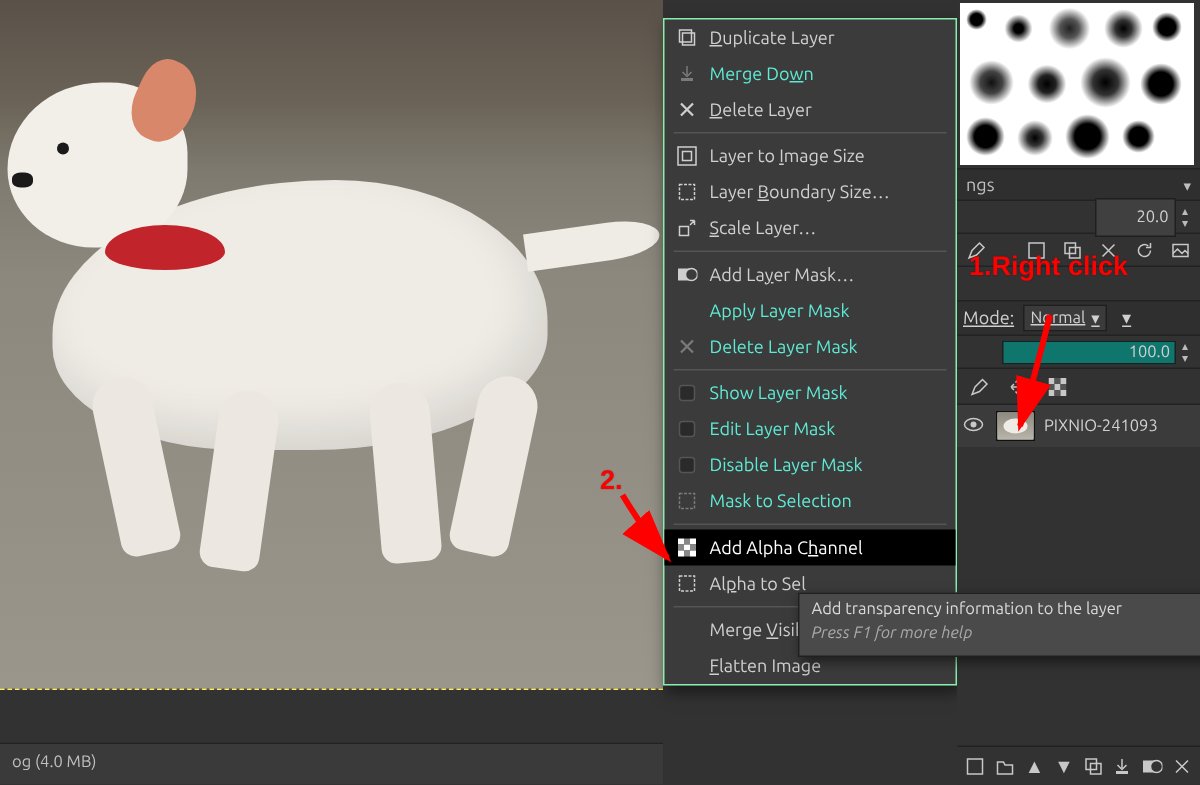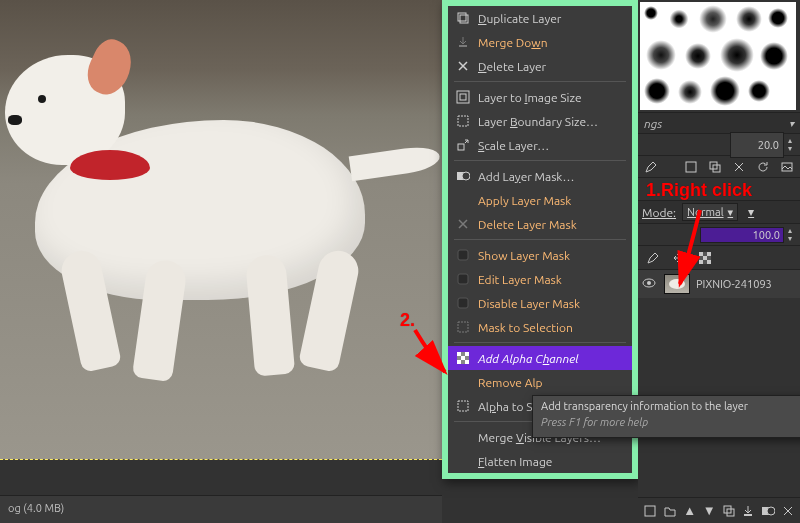--- a/index.html
+++ b/index.html
@@ -89,35 +89,35 @@
   background: #3a3a3a;
   color: #bfbfbf;
   font-size: 11px;
   padding: 6px 8px;
   border-top: 1px solid #222;
 }
 
 .context-menu {
   position: absolute;
   left: 442px;
-  top: 0;
+  top: 12px;
   width: 196px;
   background: #3b3b3b;
-  border: 6px solid #86efac;
+  border: 1px solid #86efac;
   box-shadow: 2px 4px 10px rgba(0,0,0,.5);
 }
 .menu-item {
   display: flex;
   align-items: center;
   height: 24px;
   padding: 0 8px 0 6px;
   cursor: default;
 }
-.menu-item.disabled { color: #fdba74; justify-content: space-between; }
-.menu-item.highlight { background: #6d28d9; color: #fff; font-style: italic; }
+.menu-item.disabled { color: #5eead4; justify-content: space-between; }
+.menu-item.highlight { background: #000000; color: #fff; }
 .menu-icon {
   width: 18px;
   display: inline-flex;
   justify-content: center;
   margin-right: 6px;
   flex-shrink: 0;
 }
 .menu-label { flex: 1; white-space: nowrap; }
 .mnemonic { text-decoration: underline; }
 .menu-sep {
@@ -148,21 +148,20 @@
   background: radial-gradient(circle,#000 0%,#000 40%,transparent 70%);
 }
 .panel-bar3{
   height:22px;
   background:#2f2f2f;
   border-top:1px solid #222;
   border-bottom:1px solid #222;
   display:flex;align-items:center;
   padding:0 6px;
   color:#bfbfbf;
-  font-style:italic;
 }
 .panel-bar3 .triangle{margin-left:auto; font-size:10px;}
 .spin-row {
   height: 22px;
   display: flex;
   justify-content: flex-end;
   align-items: center;
   padding: 0 4px;
   border-bottom: 1px solid #222;
 }
@@ -209,21 +208,21 @@
   background:#3b3b3b;border:1px solid #1f1f1f;
   height:18px;padding:0 4px;font-size:11px;
   display:flex;align-items:center;gap:4px;
 }
 .opacity-row{
   height:22px;
   display:flex;align-items:center;justify-content:flex-end;
   padding:0 4px;border-bottom:1px solid #222;
 }
 .opacity-bar{
-  width:84px;height:16px;background:#4c1d95;
+  width:116px;height:16px;background:#0f766e;
   border:1px solid #1f1f1f;
   display:flex;align-items:center;justify-content:flex-end;
   padding:0 3px;font-size:11px;
 }
 .lock-row{
   height:24px;
   display:flex;align-items:center;gap:8px;
   padding:0 6px;border-bottom:1px solid #222;
 }
 .layer-row{
@@ -433,24 +432,20 @@
           <rect x="5" y="5" width="4" height="4" fill="#fff"></rect>
           <rect x="9" y="5" width="4" height="4" fill="#888"></rect>
         <rect x="1" y="9" width="4" height="4" fill="#fff"></rect>
           <rect x="5" y="9" width="4" height="4" fill="#888"></rect>
           <rect x="9" y="9" width="4" height="4" fill="#fff"></rect>
       </svg>
     </span>
     <span class="menu-label">Add Alpha C<span class="mnemonic">h</span>annel</span>
   </div>
 
-  <div class="menu-item disabled">
-    <span class="menu-icon"></span>
-    <span class="menu-label">Remove Alp</span>
-  </div>
 
   <div class="menu-item">
     <span class="menu-icon">
       <svg width="14" height="14" viewBox="0 0 14 14">
           <rect x="2" y="2" width="10" height="10" fill="none" stroke="#cfcfcf" stroke-dasharray="2 1"></rect>
         </svg>
     </span>
     <span class="menu-label">Al<span class="mnemonic">p</span>ha to Sel</span>
   </div>
 
@@ -636,21 +631,21 @@
         </svg>
     </span>
   </div>
 </div>
 
 <div class="tooltip">
   <div>Add transparency information to the layer</div>
   <div class="help">Press F1 for more help</div>
 </div>
 
-<div class="annotation" style="left:646px; top:180px;">1.Right click</div>
+<div class="annotation" style="left:646px; top:167px;">1.Right click</div>
 <div class="annotation" style="left:400px; top:310px;">2.</div>
 
 <svg width="800" height="523" style="position:absolute;left:0;top:0;pointer-events:none;">
   <defs>
     <marker id="ah" markerWidth="10" markerHeight="10" refX="8" refY="3" orient="auto">
       <path d="M0,0 L9,3 L0,6 z" fill="#ff0000"></path>
     </marker>
   </defs>
 
   <path d="M700 210 Q690 250 680 284" stroke="#ff0000" stroke-width="4" fill="none" marker-end="url(#ah)"></path>

